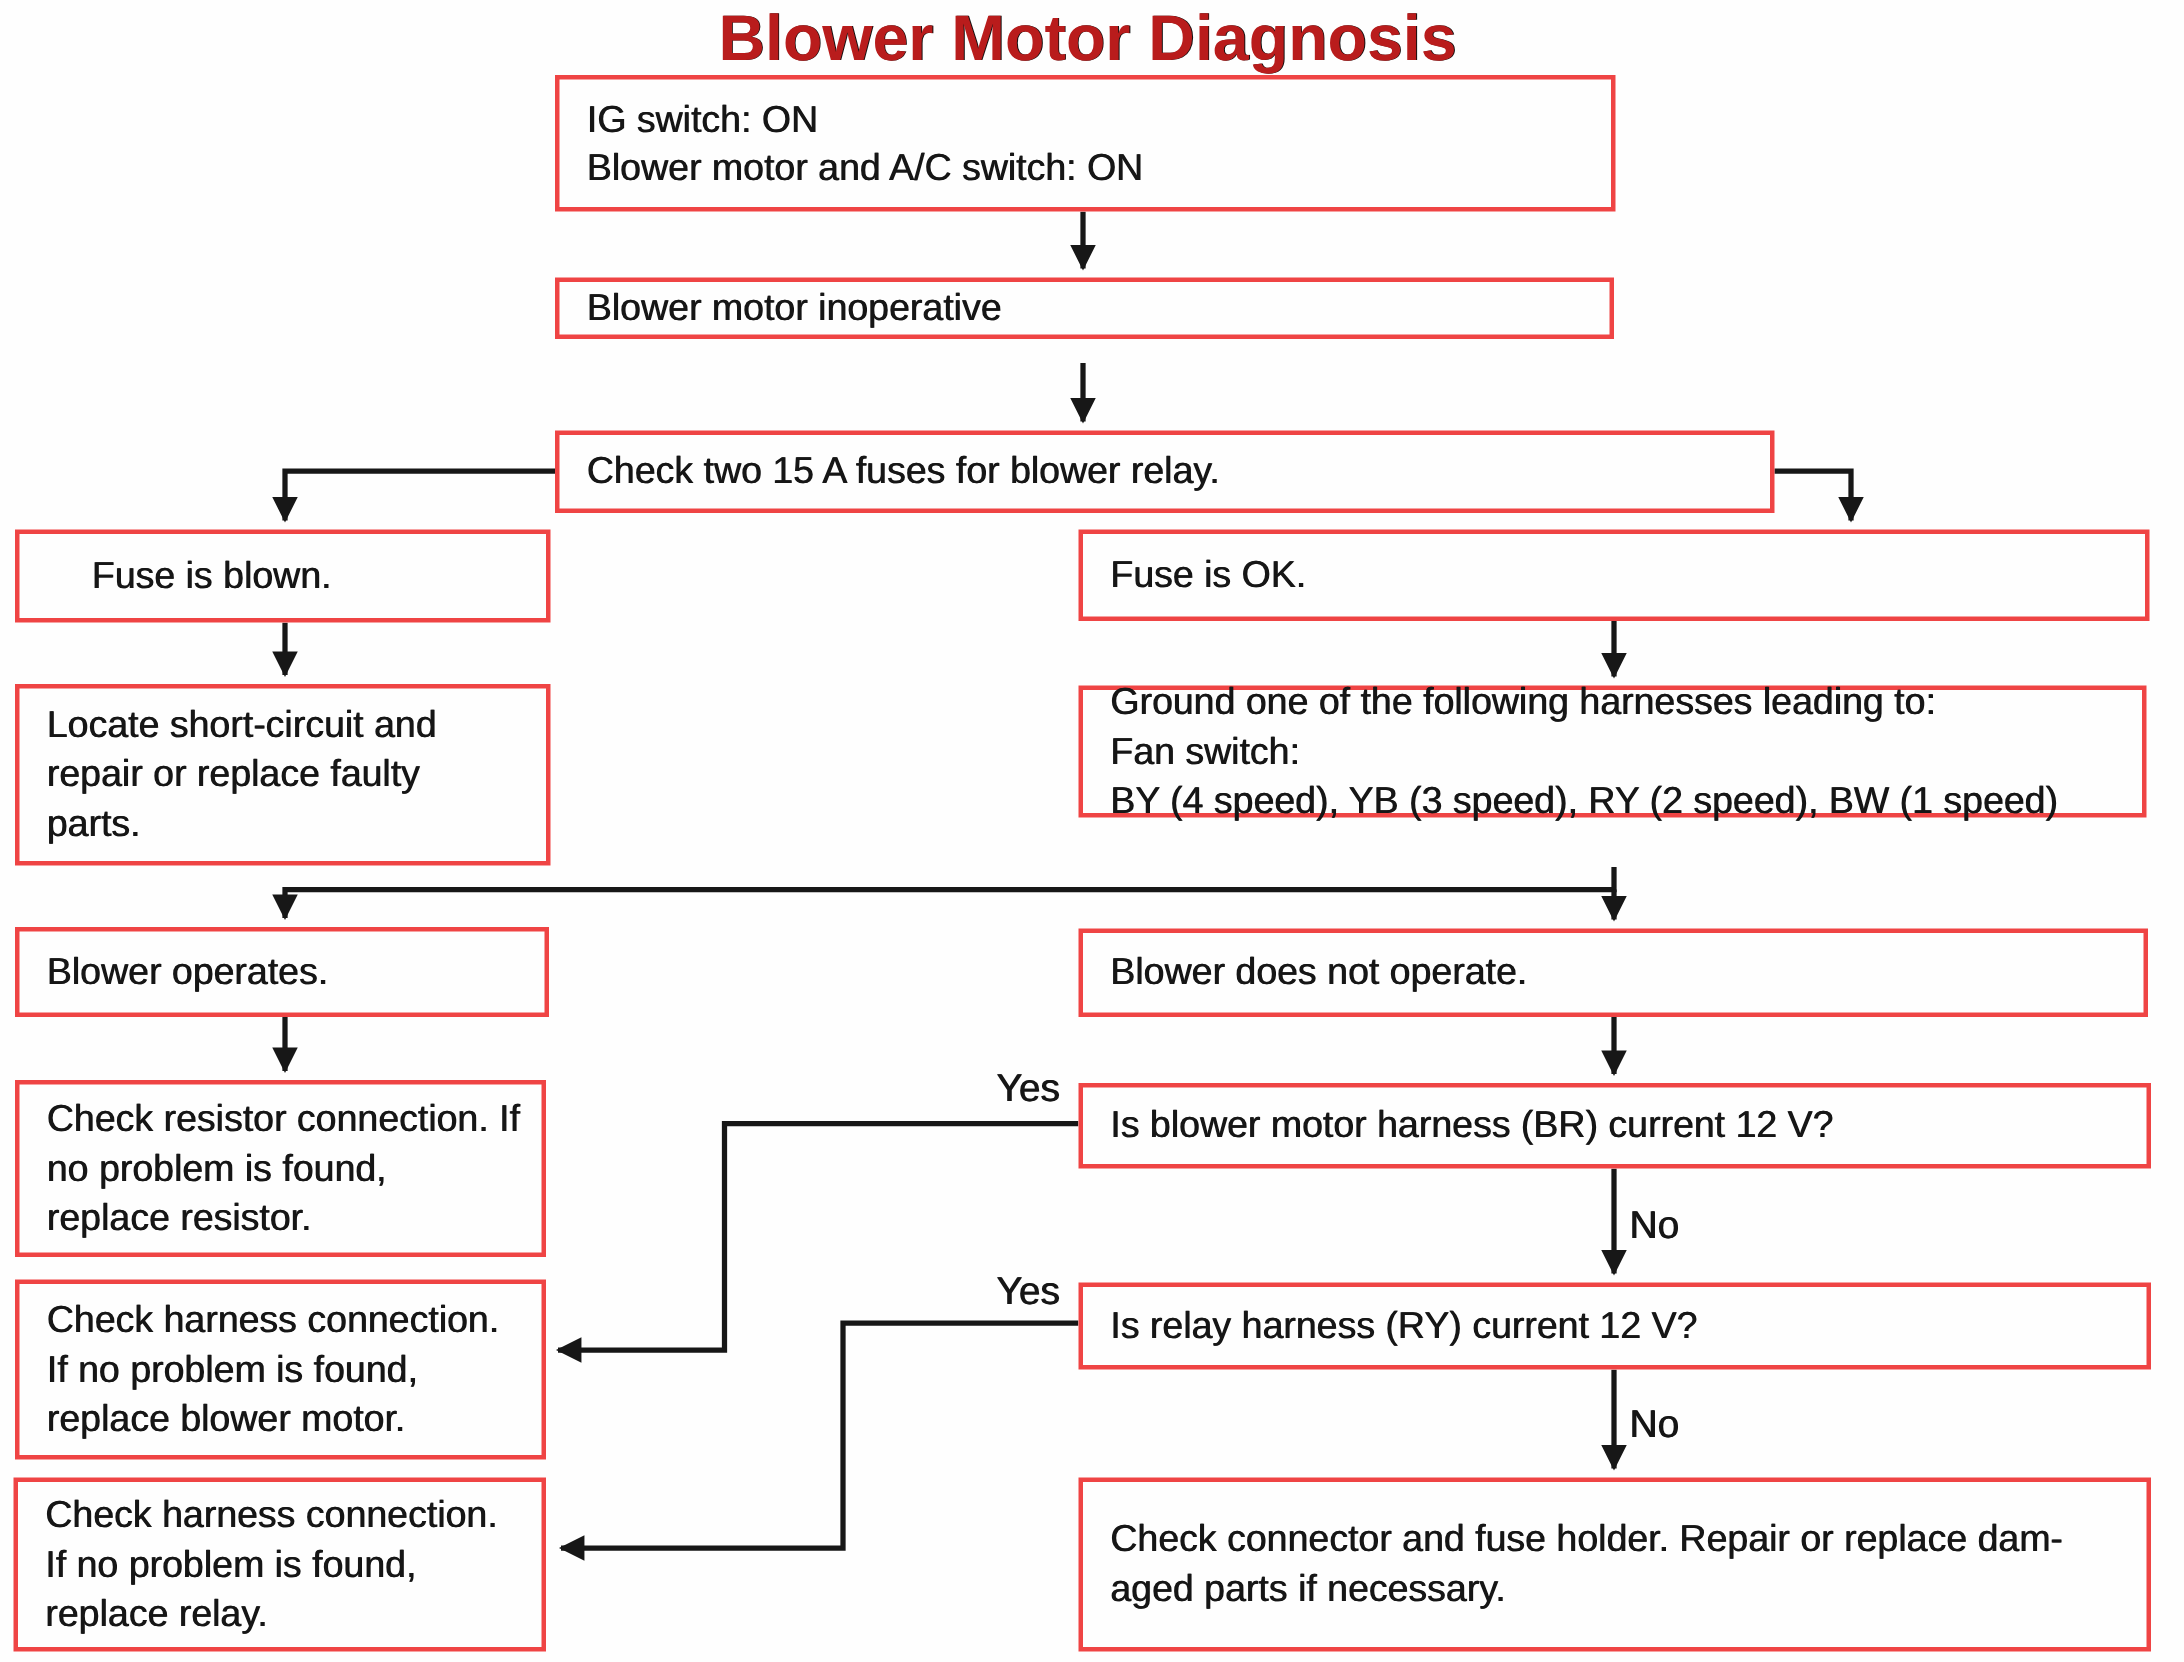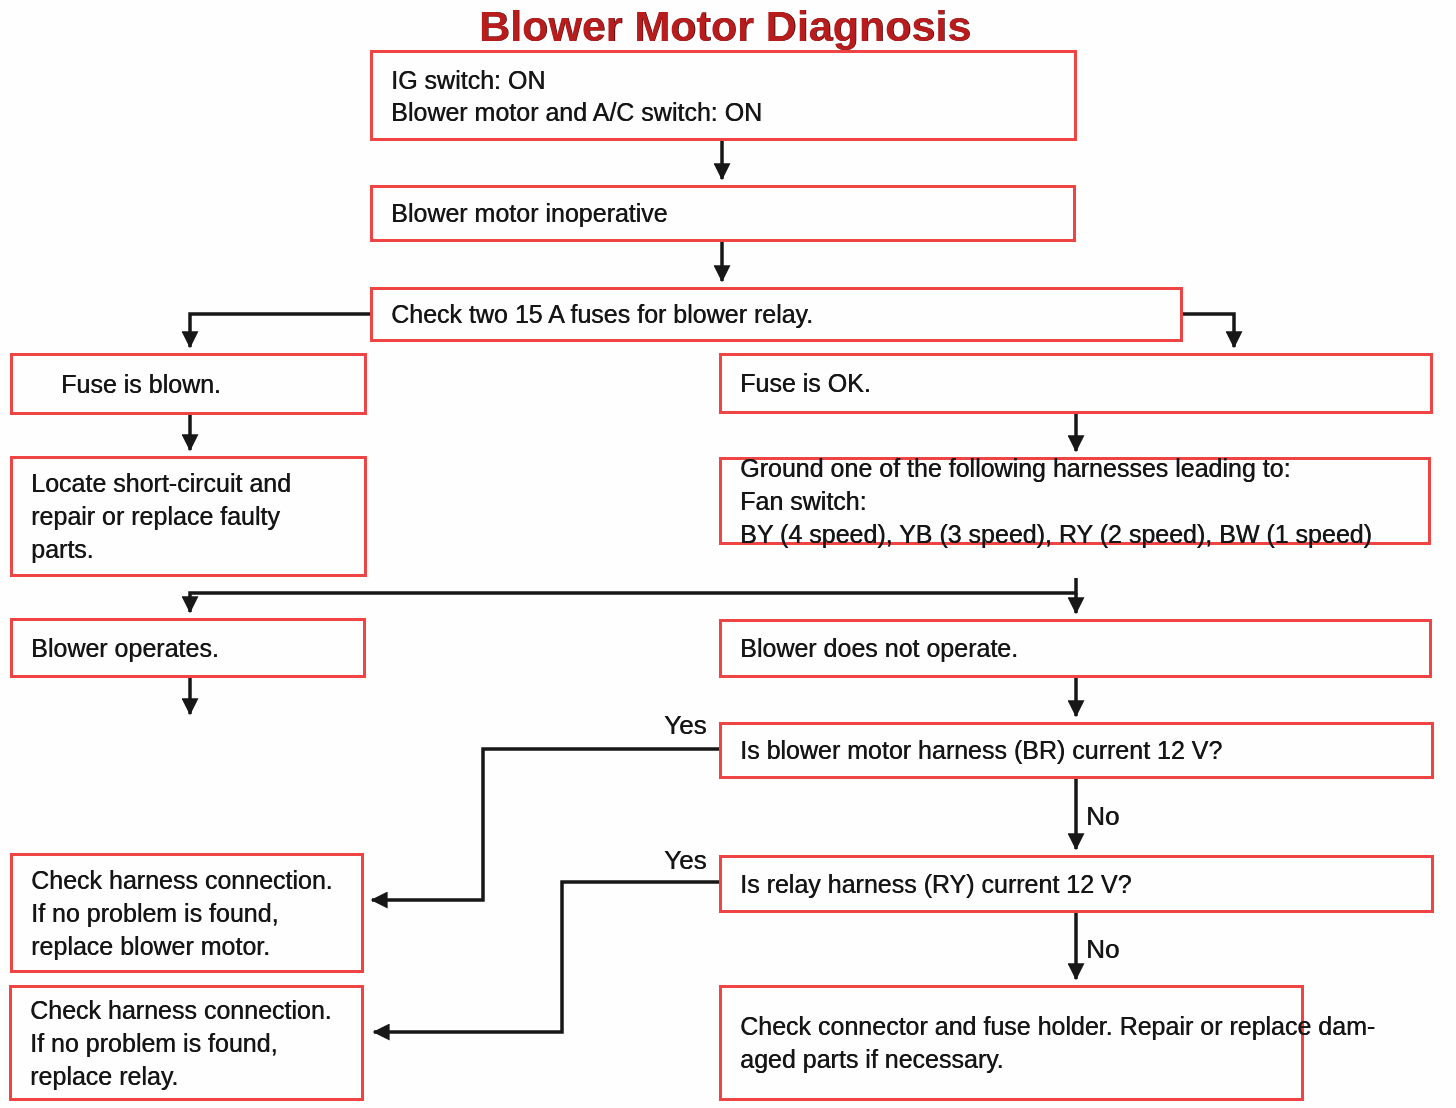--- a/index.html
+++ b/index.html
@@ -97,21 +97,21 @@
     <path d="M1076 779 V849" marker-end="url(#arw)"></path>
     <path d="M719 882 H562 V1032 H374" marker-end="url(#arw)"></path>
     <path d="M1076 913 V979" marker-end="url(#arw)"></path>
   </svg>
 
   <div class="node" style="left:370px; top:50px; width:707px; height:91px; line-height:32px;">
     <span class="ln">IG switch: ON</span>
     <span class="ln">Blower motor and A/C switch: ON</span>
   </div>
 
-  <div class="node" style="left:370px; top:185px; width:706px; height:57px;">
+  <div class="node" style="left:370px; top:185px; width:706px; height:41px;">
     <span class="ln">Blower motor inoperative</span>
   </div>
 
   <div class="node" style="left:370px; top:287px; width:813px; height:55px;">
     <span class="ln">Check two 15 A fuses for blower relay.</span>
   </div>
 
   <div class="node" style="left:10px; top:353px; width:357px; height:62px;padding-left:48px;">
     <span class="ln">Fuse is blown.</span>
   </div>
@@ -133,20 +133,25 @@
   </div>
 
   <div class="node" style="left:10px; top:618px; width:356px; height:60px;">
     <span class="ln">Blower operates.</span>
   </div>
 
   <div class="node" style="left:719px; top:619px; width:713px; height:59px;">
     <span class="ln">Blower does not operate.</span>
   </div>
 
+  <div class="node" style="left:10px; top:720px; width:354px; height:118px;">
+    <span class="ln">Check resistor connection. If</span>
+    <span class="ln">no problem is found,</span>
+    <span class="ln">replace resistor.</span>
+  </div>
 
   <div class="node" style="left:719px; top:722px; width:715px; height:57px;">
     <span class="ln">Is blower motor harness (BR) current 12 V?</span>
   </div>
 
   <div class="node" style="left:10px; top:853px; width:354px; height:120px;">
     <span class="ln">Check harness connection.</span>
     <span class="ln">If no problem is found,</span>
     <span class="ln">replace blower motor.</span>
   </div>
@@ -154,21 +159,21 @@
   <div class="node" style="left:719px; top:855px; width:715px; height:58px;">
     <span class="ln">Is relay harness (RY) current 12 V?</span>
   </div>
 
   <div class="node" style="left:9px; top:985px; width:355px; height:116px;">
     <span class="ln">Check harness connection.</span>
     <span class="ln">If no problem is found,</span>
     <span class="ln">replace relay.</span>
   </div>
 
-  <div class="node" style="left:719px; top:985px; width:585px; height:116px;justify-content:center;">
+  <div class="node" style="left:719px; top:985px; width:715px; height:116px;justify-content:center;">
     <span class="ln">Check connector and fuse holder. Repair or replace dam-</span>
     <span class="ln">aged parts if necessary.</span>
   </div>
 
   <div class="edge-label" style="left:664px; top:695px;">Yes</div>
   <div class="edge-label" style="left:1086px; top:786px;">No</div>
   <div class="edge-label" style="left:664px; top:830px;">Yes</div>
   <div class="edge-label" style="left:1086px; top:919px;">No</div>
 
 </div>

